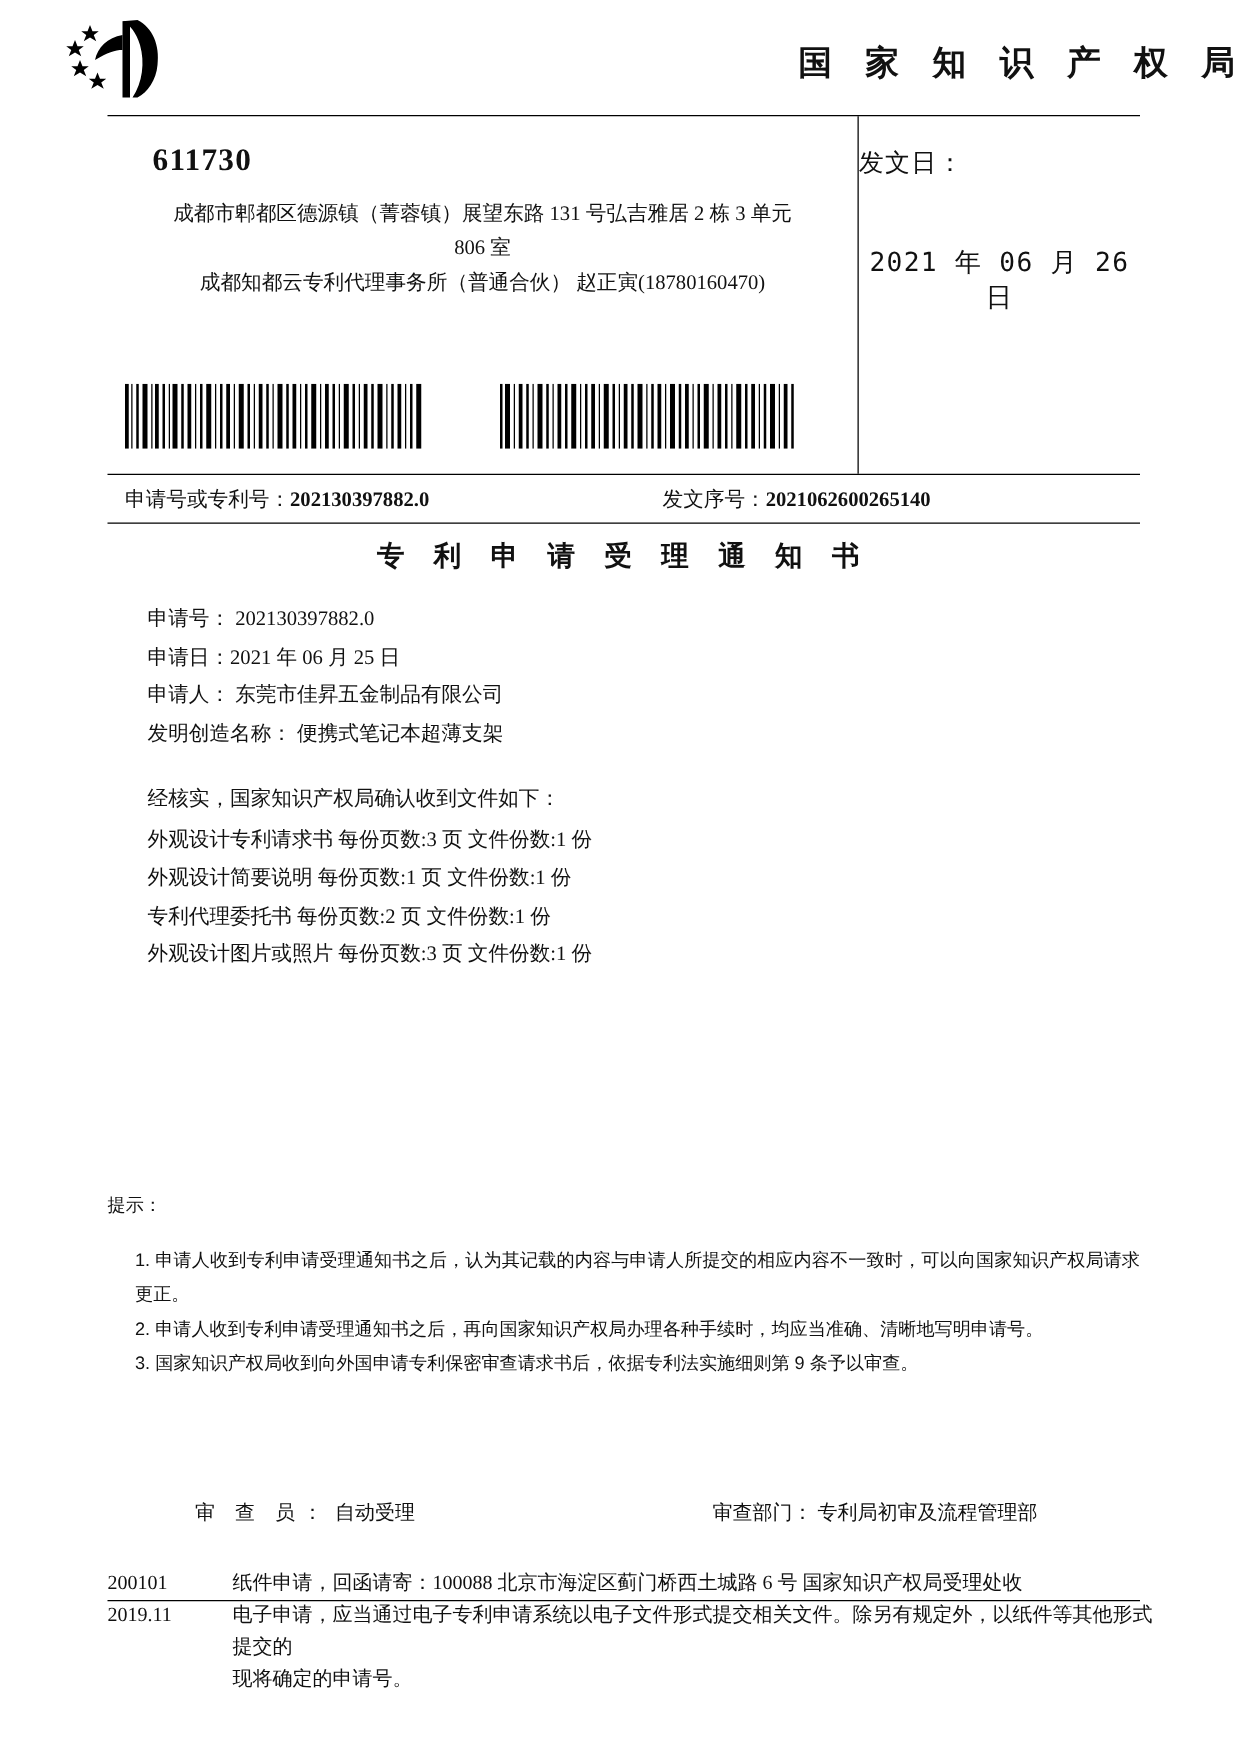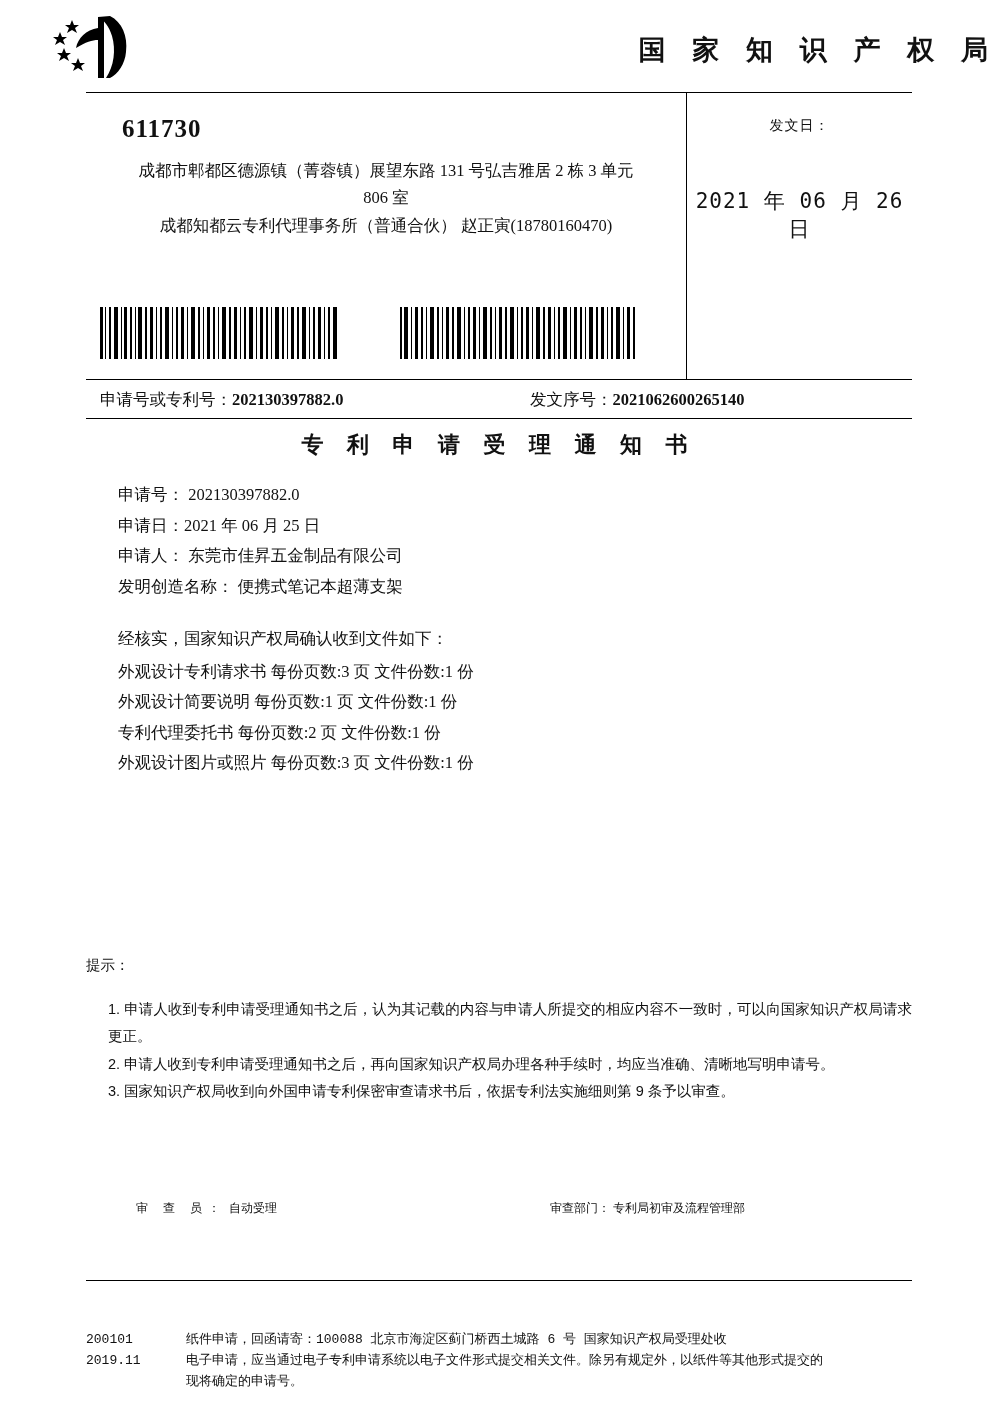--- a/index.html
+++ b/index.html
@@ -84,22 +84,22 @@
     font-size: 16.5px;
     line-height: 1.65;
     padding: 0 10px;
   }
   .agent-line {
     margin-top: 4px;
     text-align: center;
     font-size: 16.5px;
   }
   .issue-label {
-    text-align: center;
-    font-size: 14px;
+    text-align: left;
+    font-size: 20px;
     letter-spacing: 1px;
   }
   .issue-date {
     margin-top: 52px;
     text-align: center;
     font-size: 21px;
     font-family: "DejaVu Sans Mono", "Liberation Mono", monospace;
     letter-spacing: 1px;
   }
 
@@ -183,45 +183,45 @@
   .notes-title { margin-bottom: 16px; }
   .note-item {
     padding-left: 22px;
     text-indent: 0;
     text-align: justify;
   }
 
   
   .sign-row {
     position: absolute;
-    left: 76px;
+    left: 96px;
     top: 1200px;
     width: 826px;
-    font-size: 12px;
+    font-size: 16px;
     display: flex;
   }
   .examiner { padding-left: 60px; width: 400px; }
   .examiner .lbl { letter-spacing: 6px; }
   .dept { flex: 1; margin-left: 14px; }
 
   
   .footer-rule {
     position: absolute;
     left: 86px;
     top: 1280px;
     width: 826px;
     border-top: 1.6px solid #000;
   }
   .footer {
     position: absolute;
     left: 86px;
-    top: 1330px;
+    top: 1254px;
     width: 840px;
-    font-size: 13px;
-    font-family: Liberation Mono, monospace;
+    font-size: 16px;
+    font-family: Liberation Serif, serif;
     line-height: 1.6;
     display: flex;
   }
   .footer-codes { width: 100px; }
   .footer-text { flex: 1; }
   .footer-text .l2 { }
   .footer-text .l3 { padding-left: 0; }
 </style>
 </head>
 <body>

